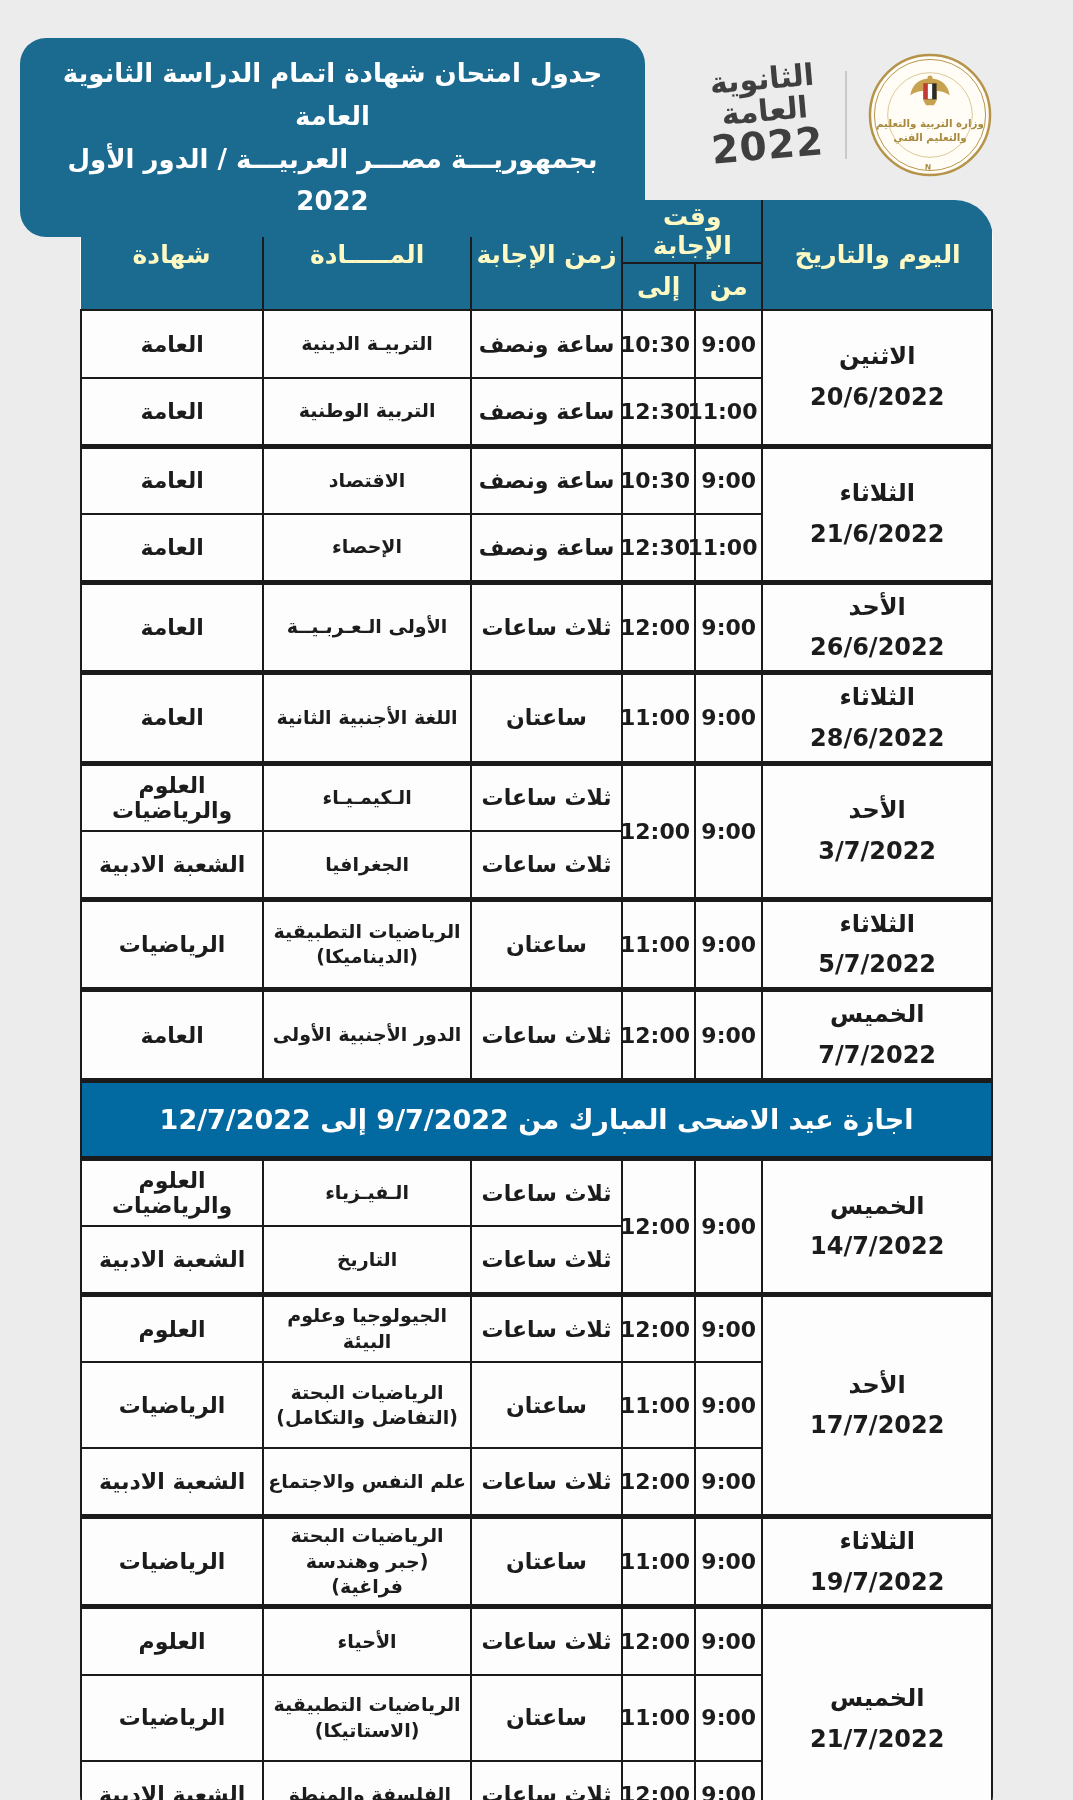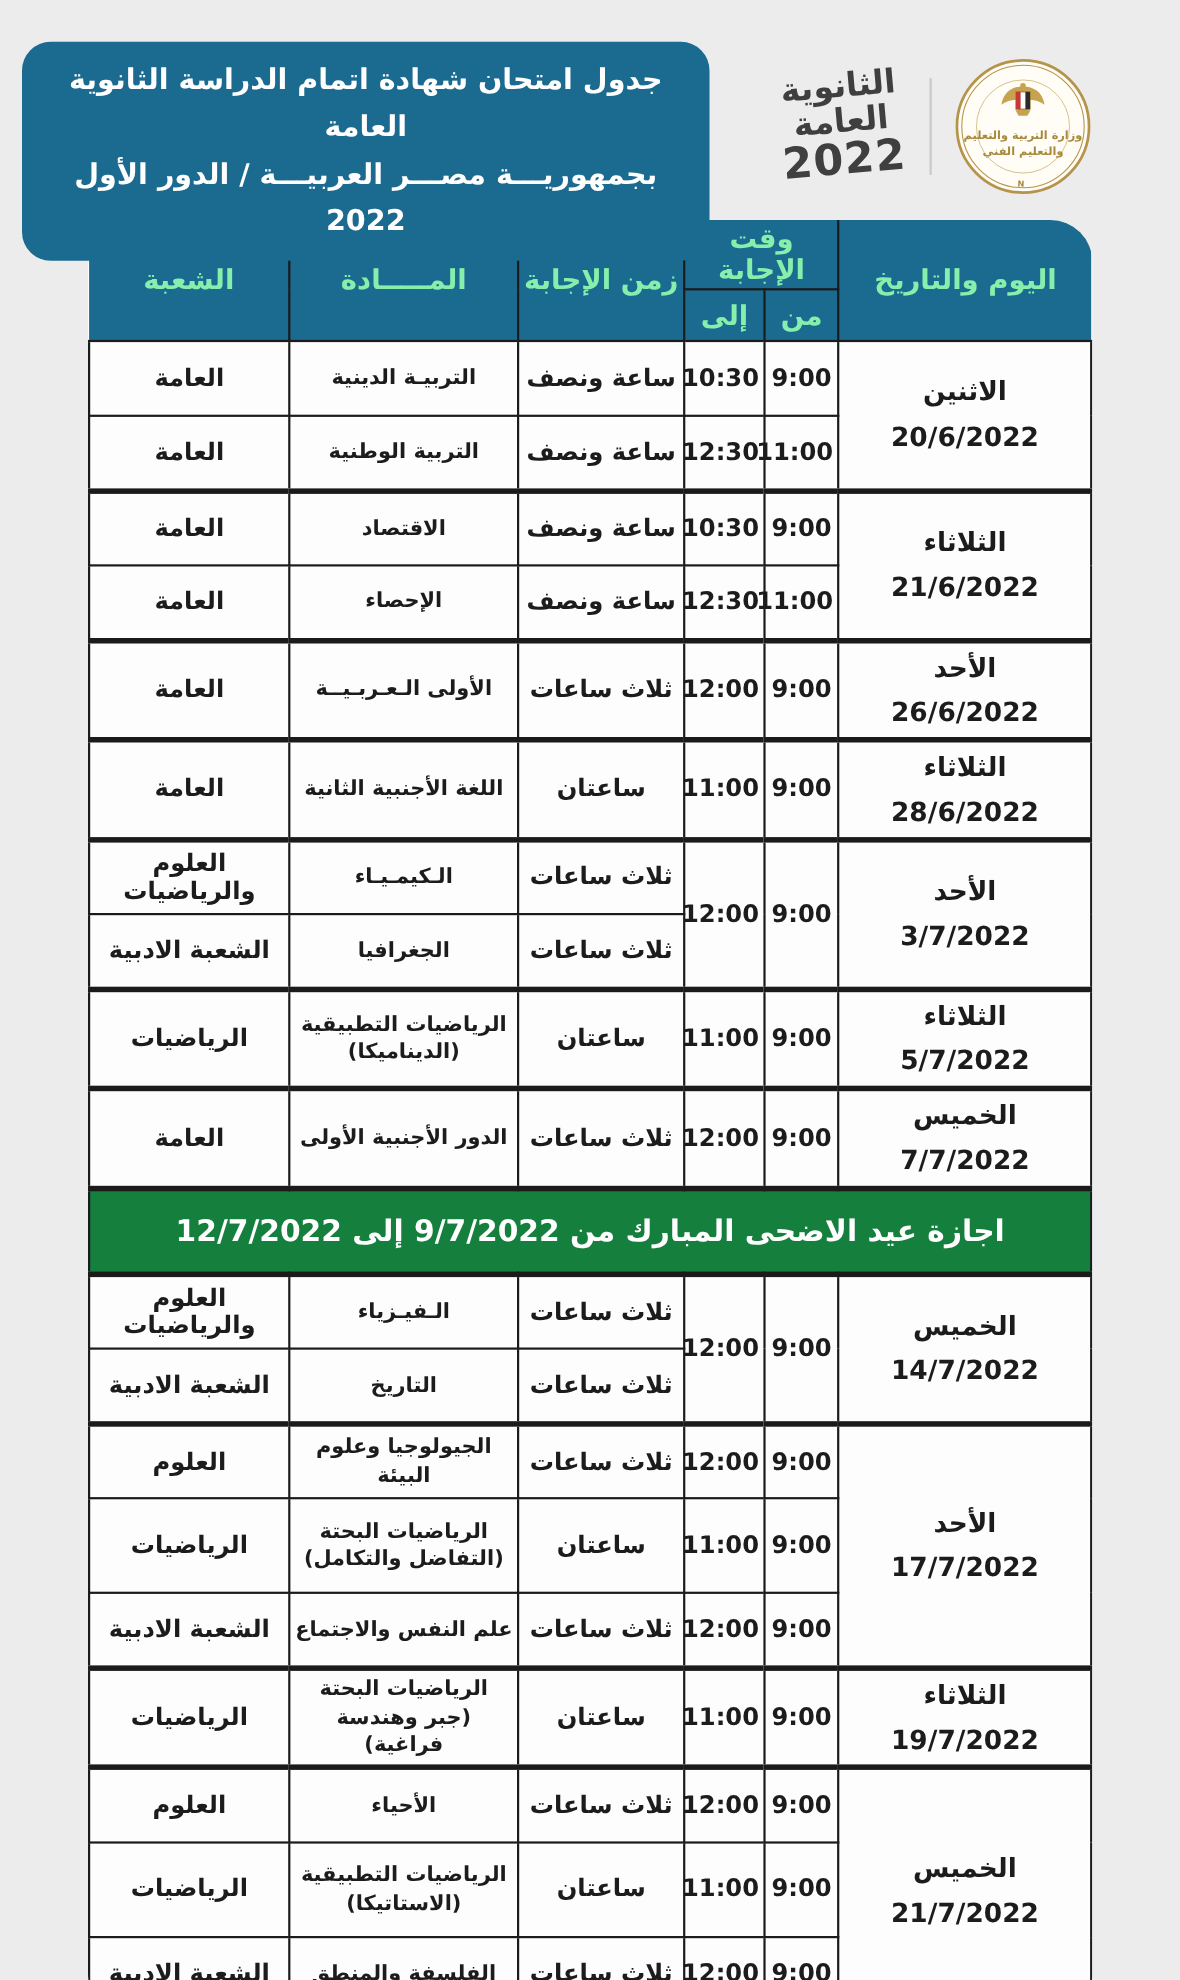--- a/index.html
+++ b/index.html
@@ -63,39 +63,39 @@
   th, td {
     border: 2px solid #1b1b1b;
     font-weight: bold;
     color: #1c1c1c;
     text-align: center;
     vertical-align: middle;
     padding: 2px 4px;
   }
   thead th {
     background: #1b6a90;
-    color: #86efac;
+    color: #fef9c3;
     border-top: none;
     font-size: 25px;
   }
   thead th.edge-r { border-right: none; }
   thead th.edge-l { border-left: none; }
   tr.h1 { height: 47px; }
   tr.h2 { height: 47px; }
   tbody tr { height: 68px; }
   tbody tr.tall { height: 86px; }
   tbody td { background: #fdfdfd; font-size: 22px; }
   td.date { font-size: 24px; line-height: 1.7; margin-left: 44px; }
   td.date span { display: block; }
   td.t { font-size: 22px; }
   td.subj { white-space: pre-line; font-size: 19px; line-height: 1.35; }
   tr.gs td { border-top-width: 5px; }
   tr.banner-row { height: 78px; }
   td.banner {
-    background: #15803d;
+    background: #0369a1;
     color: #ffffff;
     font-size: 27px;
     border-top-width: 5px;
     border-bottom-width: 5px;
   }
 </style>
 </head>
 <body>
 
 <div class="page">
@@ -146,21 +146,21 @@
         <col style="width:16.6%">
           <col style="width:22.8%">
           <col style="width:20%">
       </colgroup>
       <thead>
         <tr class="h1">
           <th rowspan="2" class="edge-r">اليوم والتاريخ</th>
           <th colspan="2">وقت الإجابة</th>
           <th rowspan="2">زمن الإجابة</th>
           <th rowspan="2">المـــــادة</th>
-          <th rowspan="2" class="edge-l">الشعبة</th>
+          <th rowspan="2" class="edge-l">شهادة</th>
         </tr>
         <tr class="h2">
           <th>من</th>
           <th>إلى</th>
         </tr>
       </thead>
       <tbody>
 
         <tr>
           <td class="date" rowspan="2">

